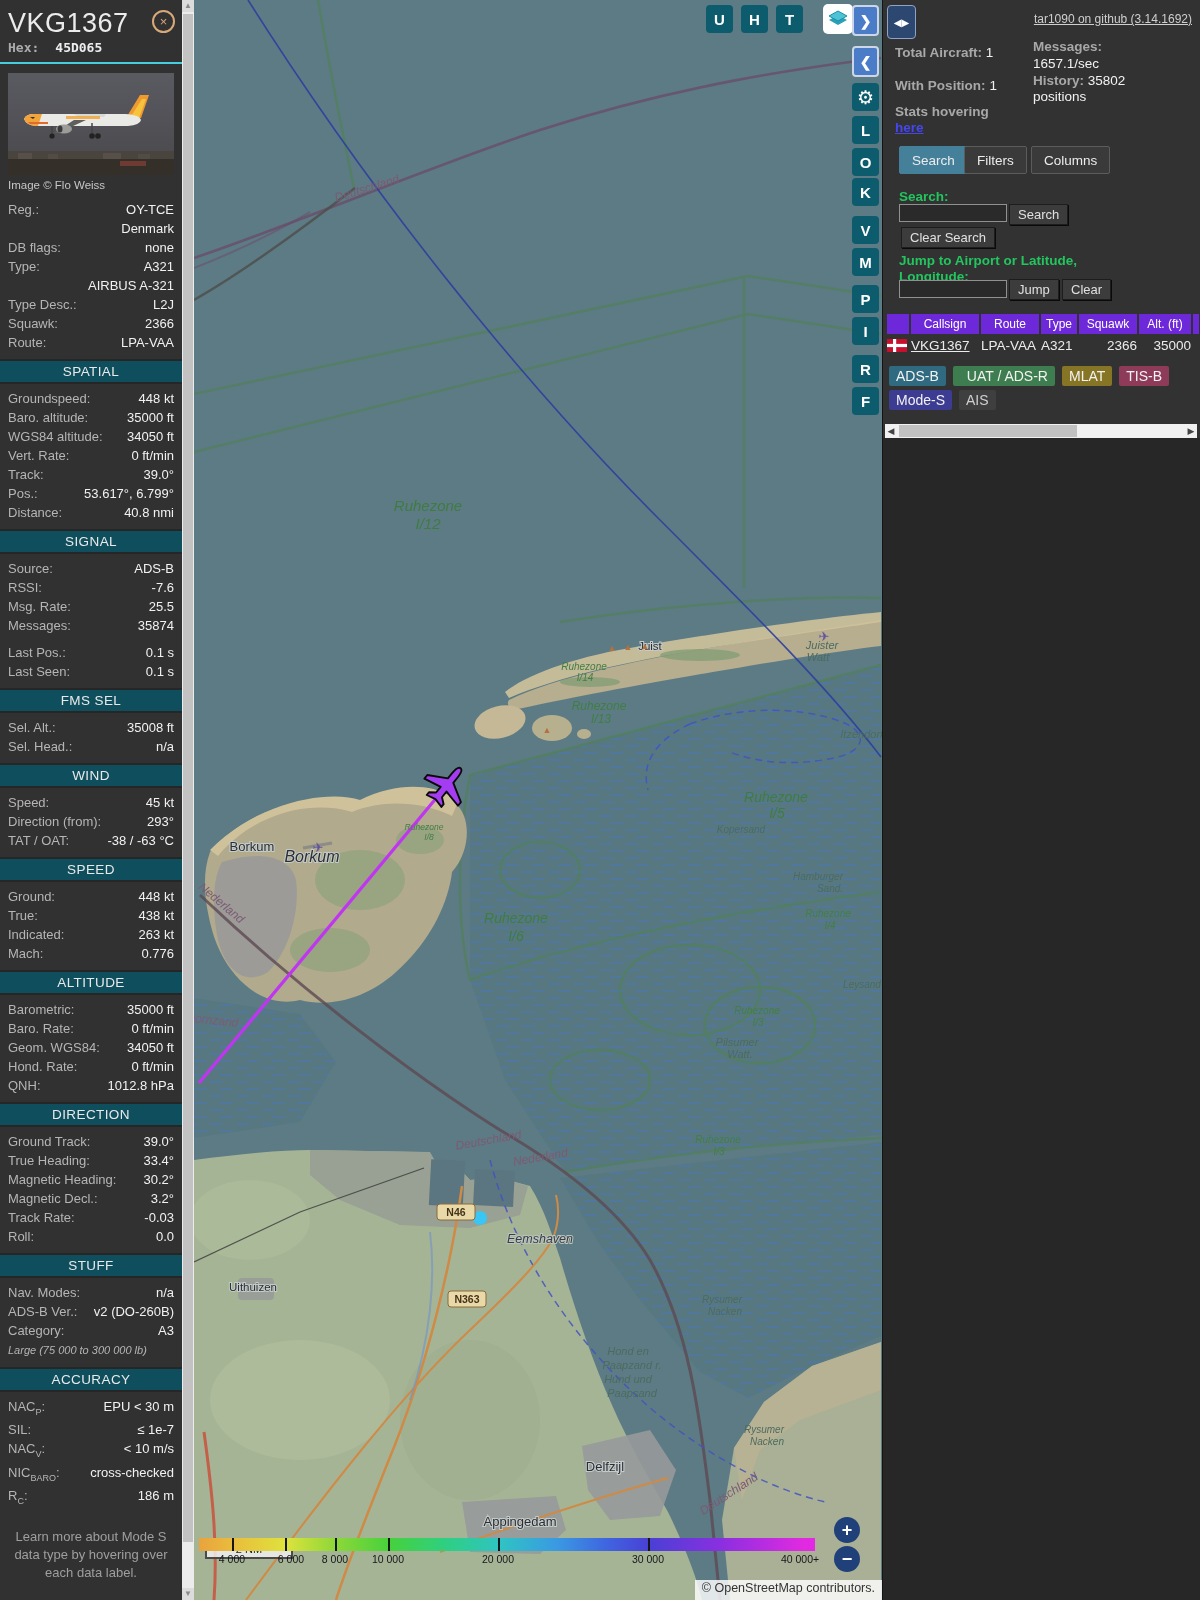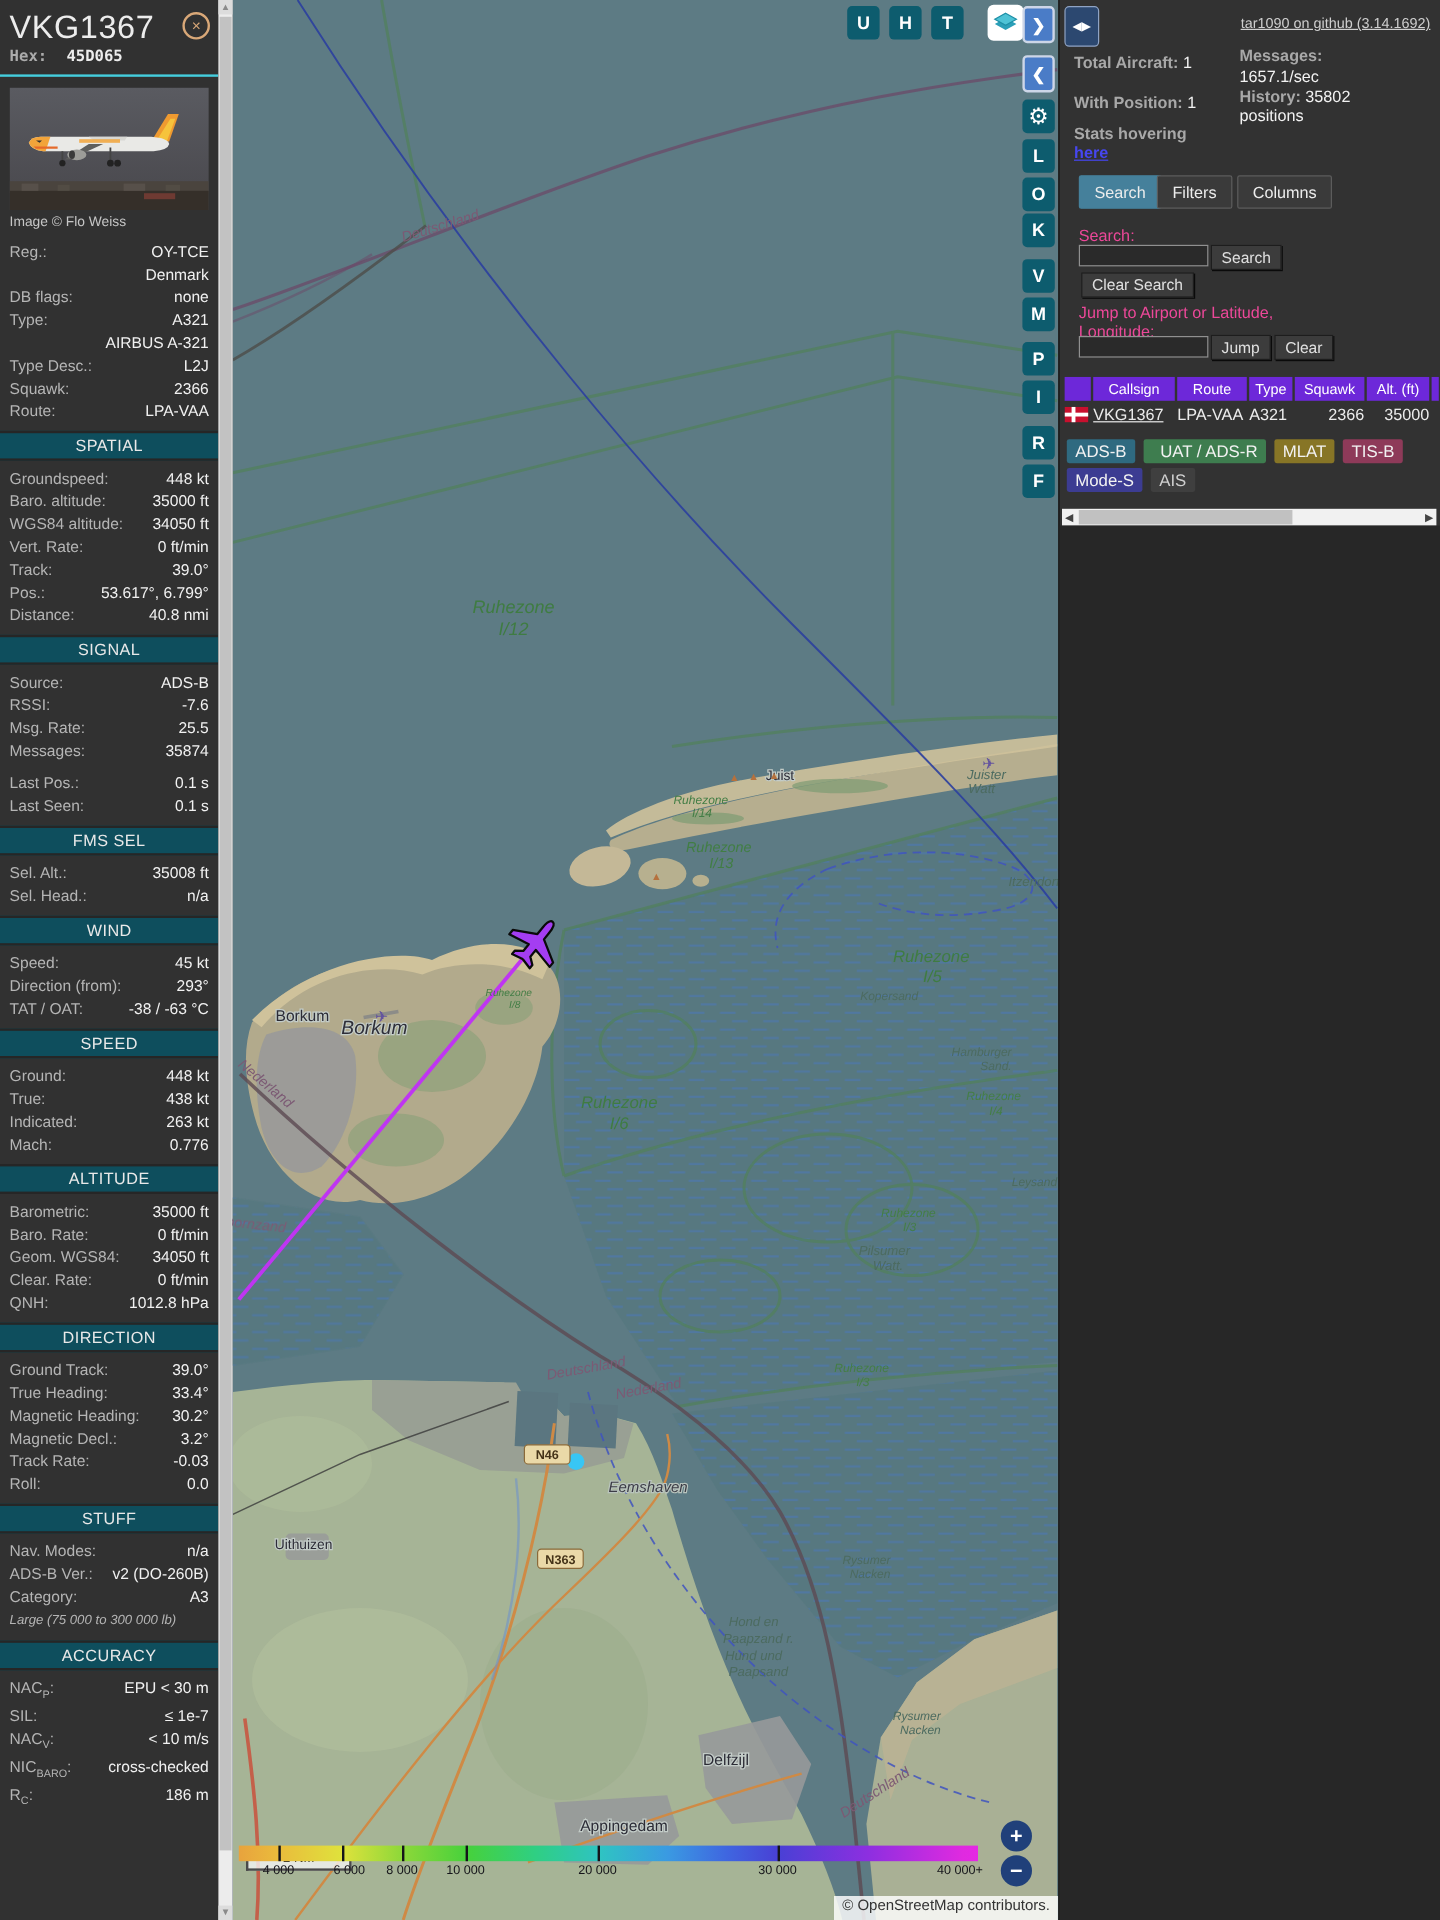--- a/index.html
+++ b/index.html
@@ -74,21 +74,21 @@
   #rp{position:absolute;left:882px;top:0;width:318px;height:1600px;background:#323232;border-left:1px solid #141414;box-sizing:border-box;}
   #rp-toggle{position:absolute;left:4px;top:5px;width:27px;height:32px;background:#2c4870;border:1px solid #8fa3c4;
              border-radius:4px;color:#fff;display:flex;align-items:center;justify-content:center;font-size:10px;cursor:pointer;gap:1px;}
   #gh-link{position:absolute;right:8px;top:12px;font-size:12px;color:#cfcfcf;text-decoration:underline;cursor:pointer;}
   .st{position:absolute;font-size:13.5px;color:#f2f2f2;}
   .st b{color:#a8a8a8;}
   #here-link{color:#4646f0;font-weight:bold;text-decoration:underline;cursor:pointer;}
   .tab{position:absolute;top:146px;height:28px;padding:0 12px;font-size:13.5px;color:#ececec;background:#3a3a3a;
        border:1px solid #5c5c5c;display:flex;align-items:center;border-radius:2px;cursor:pointer;box-sizing:border-box;}
   .tab.active{background:#45809b;border-color:#45809b;}
-  .rp-lbl{position:absolute;font-size:13.5px;font-weight:normal;color:#ec4899;}
+  .rp-lbl{position:absolute;font-size:13.5px;font-weight:bold;color:#22c55e;}
   .rp-input{position:absolute;width:100px;height:16px;background:#2a2a2a;border:1px solid #909090;color:#eee;
             font-size:12px;padding:0 3px;}
   .rp-btn{position:absolute;background:#3c3c3c;border:1px solid #1d1d1d;box-shadow:1px 1px 0 #0a0a0a;
           color:#e0e0e0;font-size:13px;padding:2px 8px;cursor:pointer;}
   #tbl{position:absolute;left:4px;top:314px;width:312px;overflow:hidden;}
   .trow{display:flex;gap:2px;margin-bottom:2px;width:360px;}
   .hcell{background:#6d28d9;color:#fff;font-size:12px;height:17px;padding-top:3px;text-align:center;flex:none;}
   .dcell{color:#ececec;font-size:13.5px;height:20px;line-height:20px;flex:none;}
   .dcell.num{text-align:right;}
   .dcell .cs{text-decoration:underline;cursor:pointer;}
@@ -283,21 +283,21 @@
         </div>
         <div class="row">
           <span class="lbl">Baro. Rate:</span>
           <span class="val">0 ft/min</span>
         </div>
         <div class="row">
           <span class="lbl">Geom. WGS84:</span>
           <span class="val">34050 ft</span>
         </div>
         <div class="row">
-          <span class="lbl">Clear. Rate:</span>
+          <span class="lbl">Hond. Rate:</span>
           <span class="val">0 ft/min</span>
         </div>
         <div class="row">
           <span class="lbl">QNH:</span>
           <span class="val">1012.8 hPa</span>
         </div>
         <div class="sec">DIRECTION</div>
         <div class="row">
           <span class="lbl">Ground Track:</span>
           <span class="val">39.0°</span>
@@ -351,20 +351,21 @@
         </div>
         <div class="row">
           <span class="lbl">NIC<sub>BARO</sub>:</span>
           <span class="val">cross-checked</span>
         </div>
         <div class="row">
           <span class="lbl">R<sub>C</sub>:</span>
           <span class="val">186 m</span>
         </div>
       </div>
+    <div id="sb-footer">Learn more about Mode S data type by hovering over each data label.</div>
   </div>
 
   <div id="sb-scroll">
     <div class="arr" style="top:0;">▲</div>
     <div id="sb-thumb"></div>
     <div class="arr" style="top:1588px;">▼</div>
   </div>
 
   <div id="map">
     <svg id="geo" width="688" height="1600" viewBox="194 0 688 1600">

